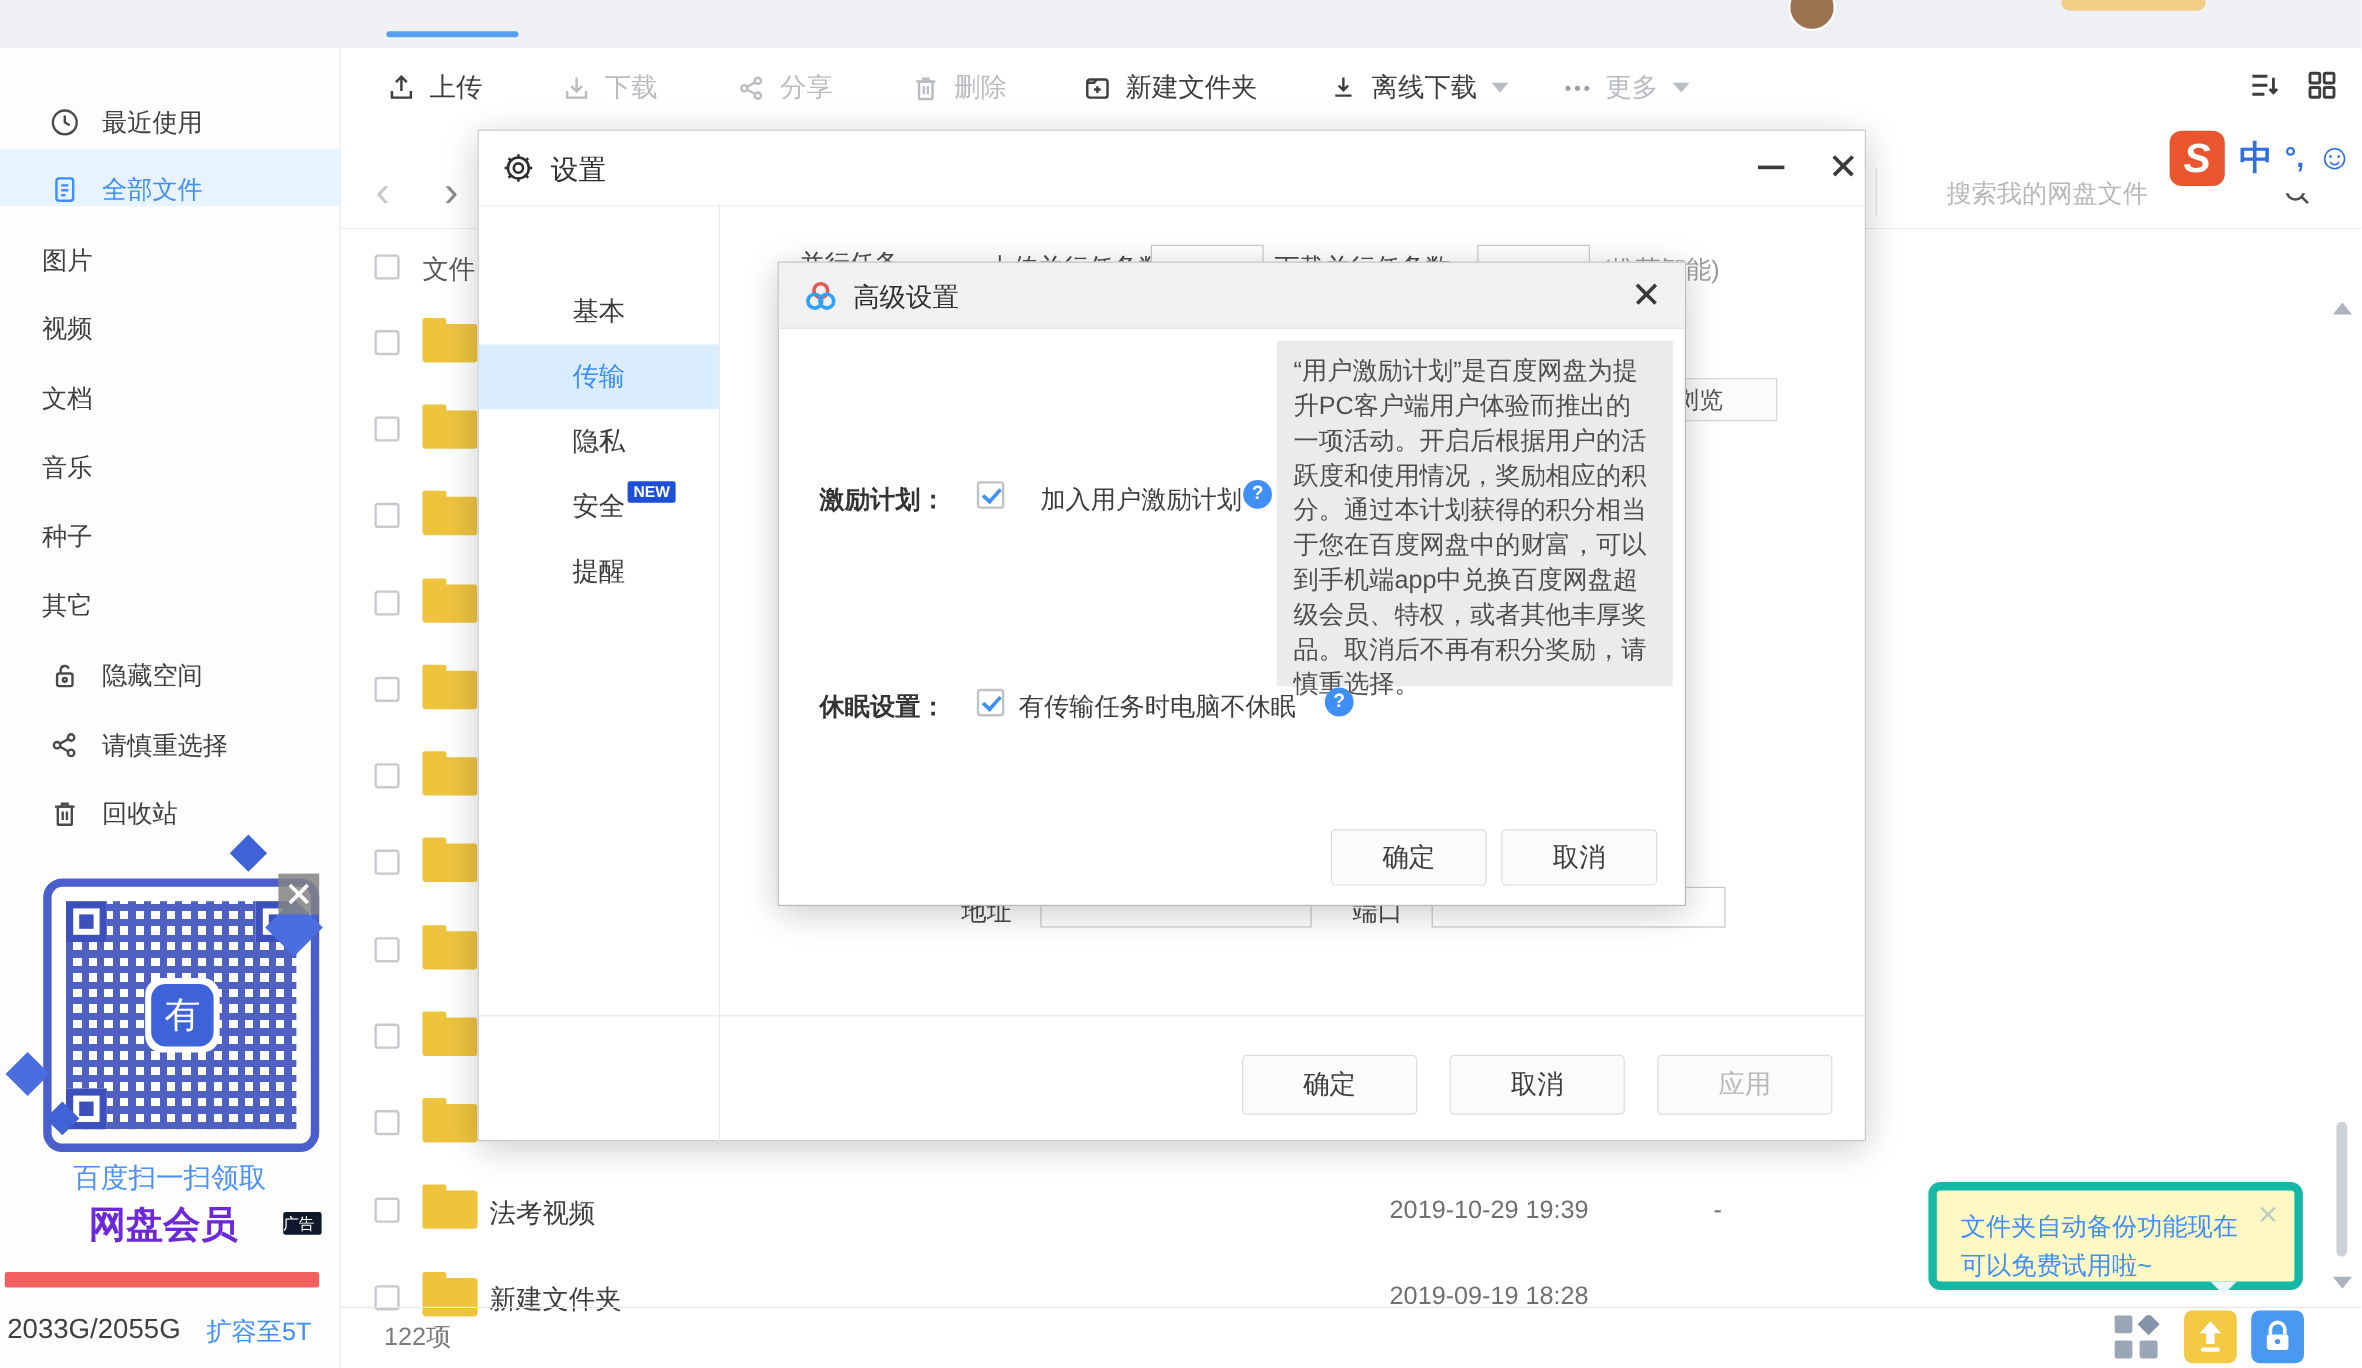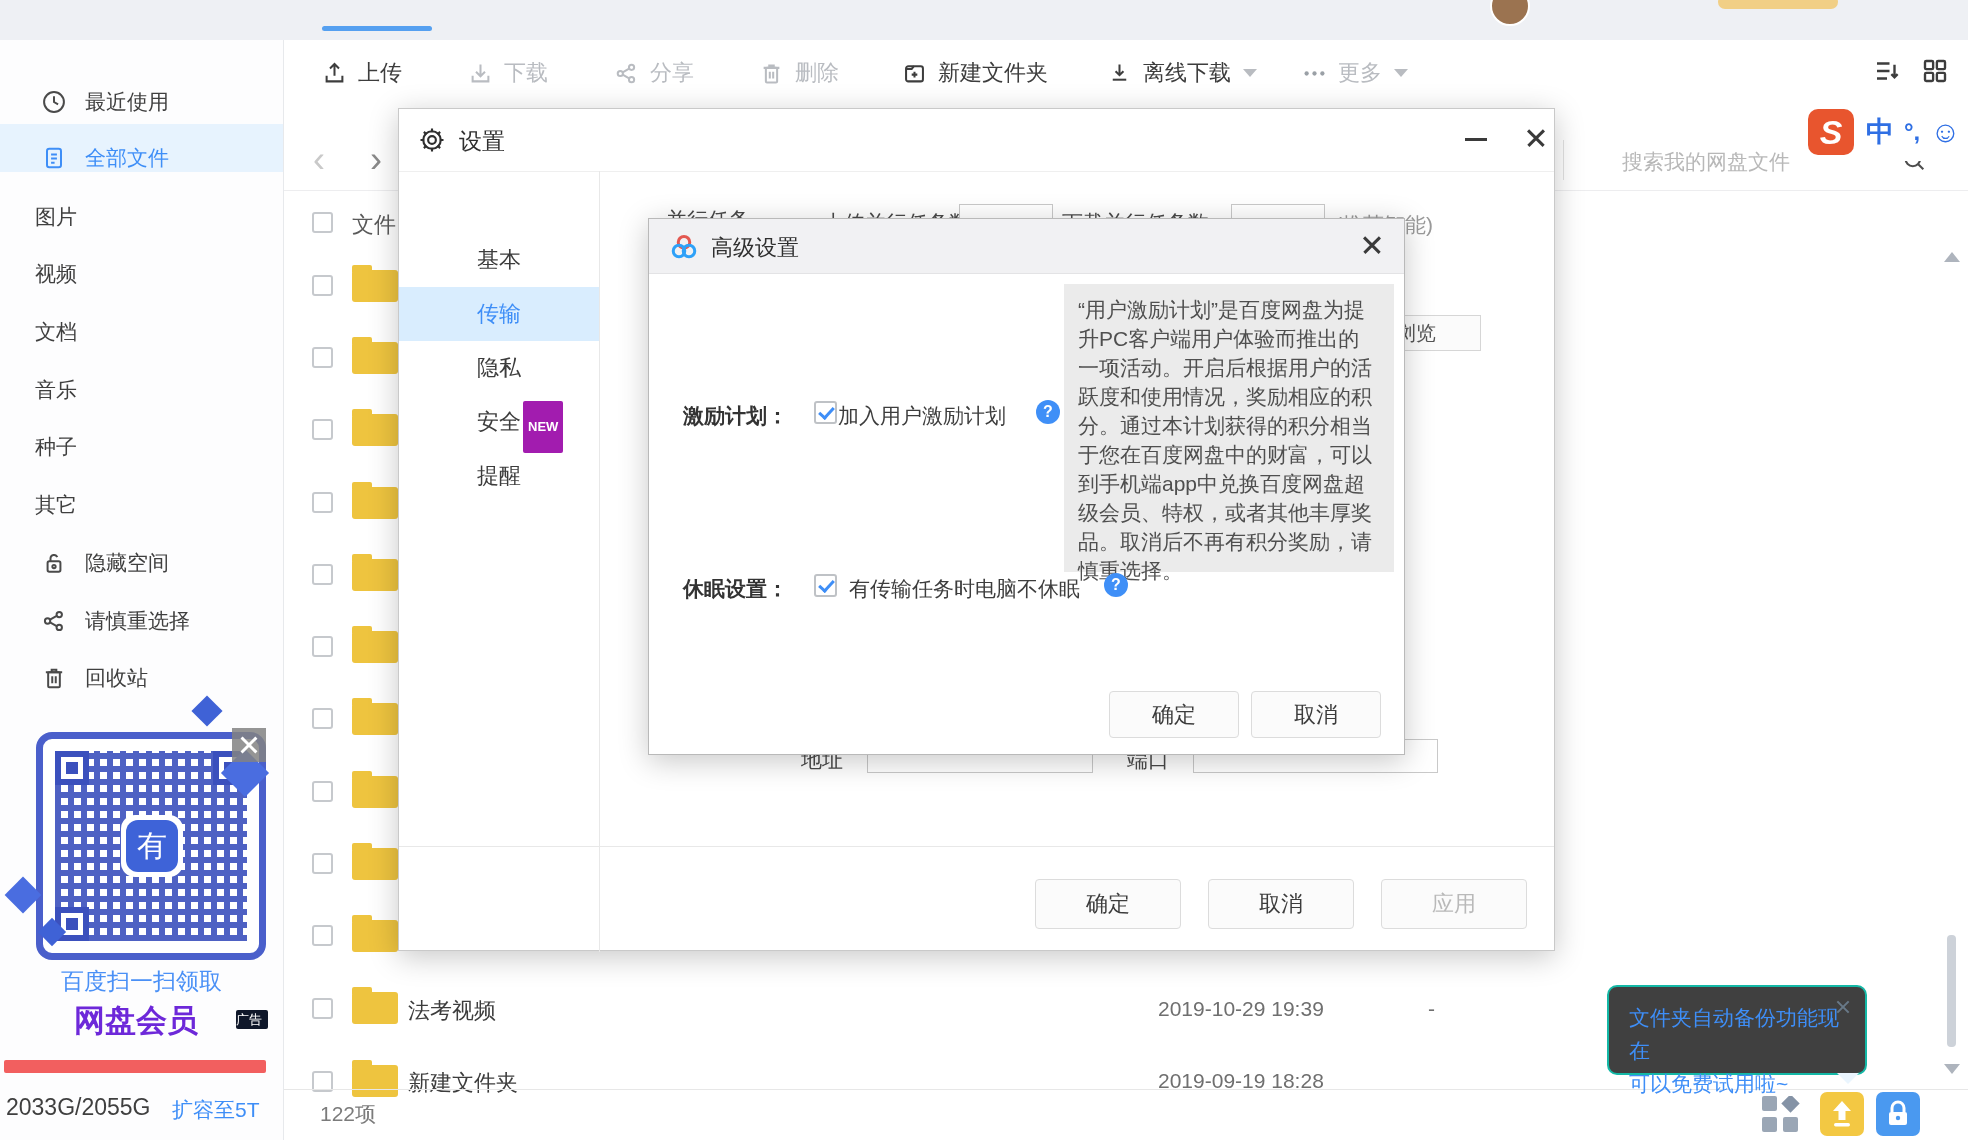--- a/index.html
+++ b/index.html
@@ -65,40 +65,40 @@
   
   .dlg{position:absolute;background:#fff;border:1px solid #c9c9c9;box-shadow:0 6px 28px rgba(0,0,0,.22);box-sizing:border-box;}
   .settings{left:398px;top:108px;width:1157px;height:843px;z-index:10;}
   .set-title{position:absolute;left:0;top:0;width:100%;height:62px;border-bottom:1px solid #efefef;}
   .set-title .gear{position:absolute;left:18px;top:16px;}
   .set-title .tl{position:absolute;left:60px;top:17px;font-size:23px;color:#2f2f2f;}
   .winbtn{position:absolute;top:12px;width:34px;height:34px;display:flex;align-items:center;justify-content:center;cursor:pointer;}
   .tabcol{position:absolute;left:0;top:62px;width:200px;height:781px;border-right:1px solid #e8e8e8;}
   .stab{position:absolute;left:0;width:200px;height:54px;text-align:center;line-height:54px;font-size:22px;color:#3c3c3c;cursor:pointer;}
   .stab.sel{background:#d9edfe;color:#3e8ef7;}
-  .newbadge{position:absolute;left:124px;top:6px;background:#a21caf;color:#fff;font-size:13px;font-weight:bold;padding:19px 5px;border-radius:2px;line-height:14px;}
+  .newbadge{position:absolute;left:124px;top:6px;background:#1d4ed8;color:#fff;font-size:13px;font-weight:bold;padding:2px 5px;border-radius:2px;line-height:14px;}
   .fraglab{position:absolute;font-size:21px;color:#4a4a4a;white-space:nowrap;}
   .fragin{position:absolute;border:1px solid #c9c9c9;background:#fff;box-sizing:border-box;}
   .fragbtn{position:absolute;border:1px solid #d6d6d6;background:#fbfbfb;font-size:20px;color:#555;display:flex;align-items:center;justify-content:center;box-sizing:border-box;}
   .setdivider{position:absolute;left:0;top:737px;width:100%;height:1px;background:#e8e8e8;}
   .btn{position:absolute;height:50px;border:1px solid #dcdcdc;background:#fbfbfb;border-radius:4px;font-size:22px;color:#3c3c3c;display:flex;align-items:center;justify-content:center;cursor:pointer;box-sizing:border-box;}
   .btn.dis{color:#b9b9b9;cursor:default;}
   .advanced{left:648px;top:218px;width:757px;height:537px;border:1px solid #b9b9b9;z-index:20;}
   .adv-title{position:absolute;left:0;top:0;width:100%;height:54px;background:#f1f1f3;border-bottom:1px solid #e3e3e5;}
   .adv-title .tl{position:absolute;left:62px;top:14px;font-size:22px;color:#2f2f2f;}
   .rowlab{position:absolute;font-size:21px;color:#333;font-weight:bold;white-space:nowrap;}
   .cbx{position:absolute;width:23px;height:23px;border:2px solid #bfc2c6;border-radius:3px;background:#fff;box-sizing:border-box;}
   .cbx::after{content:"";position:absolute;left:3px;top:4px;width:12px;height:6px;border-left:3px solid #3e8ef7;border-bottom:3px solid #3e8ef7;transform:rotate(-48deg);}
   .cbxlab{position:absolute;font-size:21px;color:#3d3d3d;white-space:nowrap;}
   .qico{position:absolute;width:24px;height:24px;border-radius:50%;background:#3f8ff7;color:#fff;font-size:16px;font-weight:bold;text-align:center;line-height:24px;}
   .qico::after{content:"?";}
   .tooltip{position:absolute;left:415px;top:65px;width:330px;height:288px;background:#ebebeb;color:#4f4f4f;
            font-size:21px;line-height:29px;padding:11px 14px;box-sizing:border-box;}
   
-  .toast{position:absolute;left:1607px;top:985px;width:260px;height:90px;background:#404040;border:2px solid #14b8a6;
+  .toast{position:absolute;left:1607px;top:985px;width:312px;height:90px;background:#fef9c3;border:7px solid #14b8a6;
          border-radius:10px;z-index:30;box-sizing:border-box;padding:14px 20px;font-size:21px;line-height:33px;color:#3e8ef7;}
   .toast::after{content:"";position:absolute;left:228px;bottom:-11px;width:0;height:0;
          border-left:11px solid transparent;border-right:11px solid transparent;border-top:11px solid #eaf5fe;}
   .toastx{position:absolute;right:12px;top:10px;width:20px;height:20px;opacity:.55;cursor:pointer;}
   .toastx::before,.toastx::after{content:"";position:absolute;left:50%;top:50%;width:16px;height:2px;background:#8aa9c4;}
   .toastx::before{transform:translate(-50%,-50%) rotate(45deg);}
   .toastx::after{transform:translate(-50%,-50%) rotate(-45deg);}
   
   .ime{position:absolute;left:1800px;top:103px;width:168px;height:58px;background:#fff;z-index:40;display:flex;align-items:center;}
   .slogo{width:46px;height:46px;margin-left:8px;border-radius:10px;background:#e8552e;color:#fff;font-size:34px;font-weight:bold;
@@ -412,21 +412,21 @@
           </svg>
       </span>
       <span class="tl">高级设置</span>
       <div class="winbtnx" style="position:absolute;left:712px;top:15px;cursor:pointer">
           <div class="xico"></div>
         </div>
     </div>
 
     <div class="rowlab" style="left:34px;top:183px">激励计划：</div>
     <div class="cbx" style="left:165px;top:182px"></div>
-    <div class="cbxlab" style="left:189px;top:183px">加入用户激励计划</div>
+    <div class="cbxlab" style="left:218px;top:183px">加入用户激励计划</div>
     <div class="qico" style="left:387px;top:181px"></div>
     <div class="tooltip">“用户激励计划”是百度网盘为提升PC客户端用户体验而推出的一项活动。开启后根据用户的活跃度和使用情况，奖励相应的积分。通过本计划获得的积分相当于您在百度网盘中的财富，可以到手机端app中兑换百度网盘超级会员、特权，或者其他丰厚奖品。取消后不再有积分奖励，请慎重选择。</div>
 
     <div class="rowlab" style="left:34px;top:356px">休眠设置：</div>
     <div class="cbx" style="left:165px;top:355px"></div>
     <div class="cbxlab" style="left:200px;top:356px">有传输任务时电脑不休眠</div>
     <div class="qico" style="left:455px;top:354px"></div>
 
     <div class="btn" style="left:460px;top:472px;width:130px;height:47px">确定</div>
     <div class="btn" style="left:602px;top:472px;width:130px;height:47px">取消</div>

